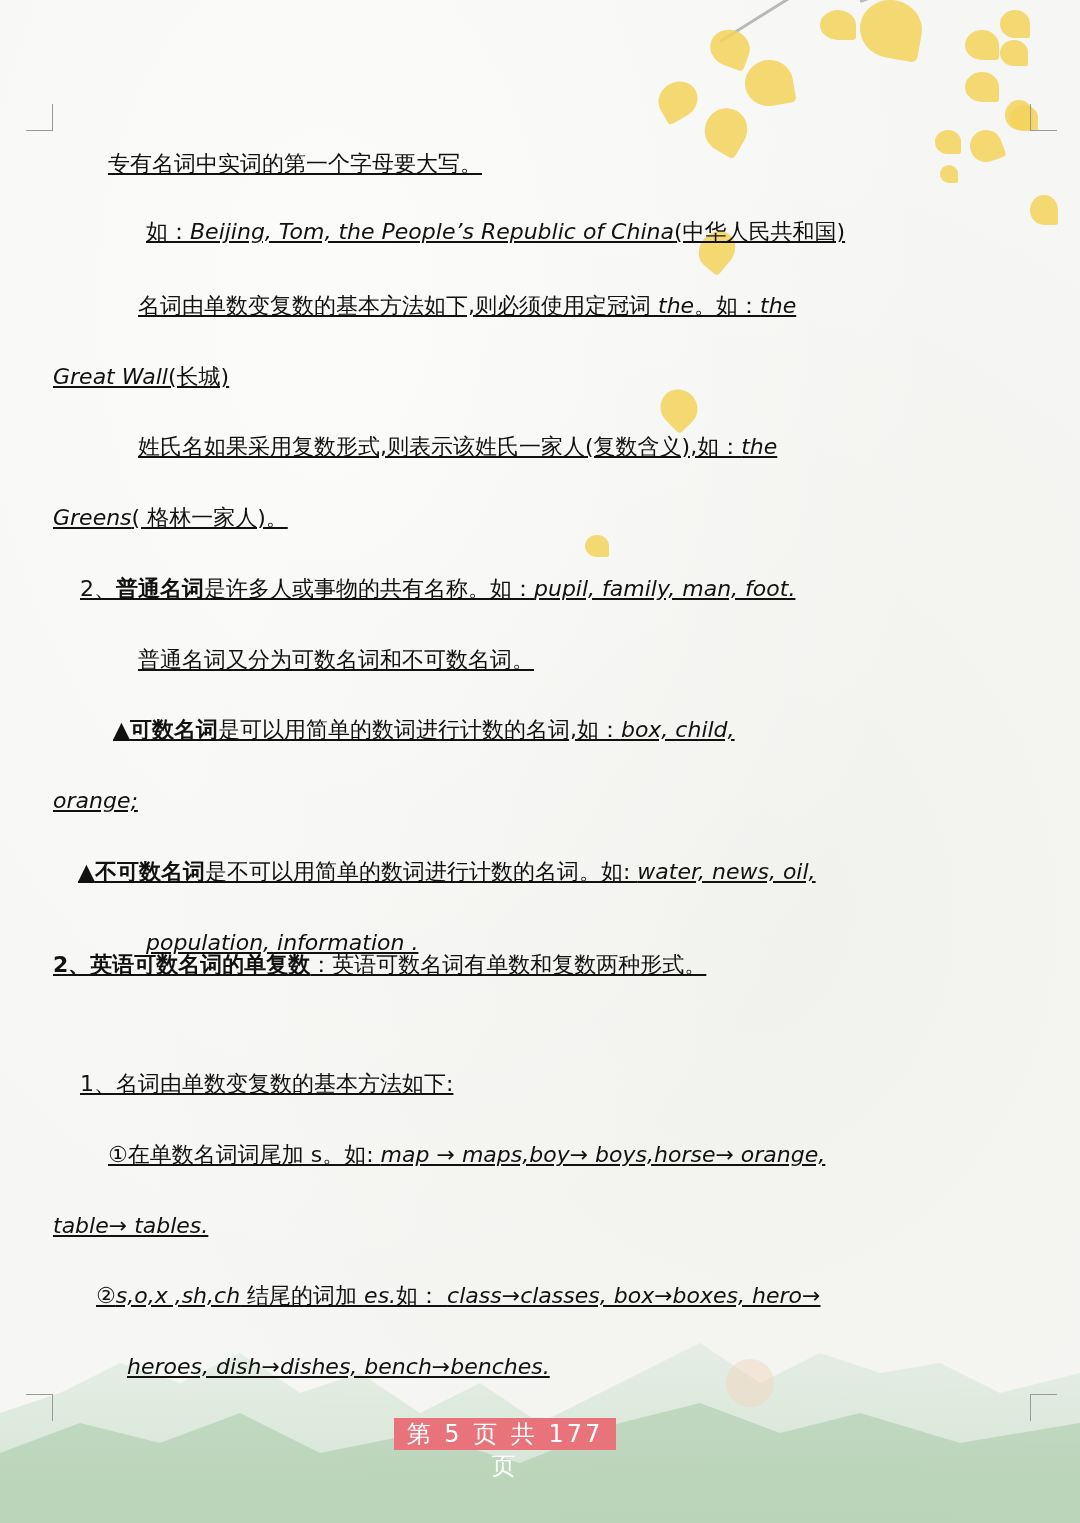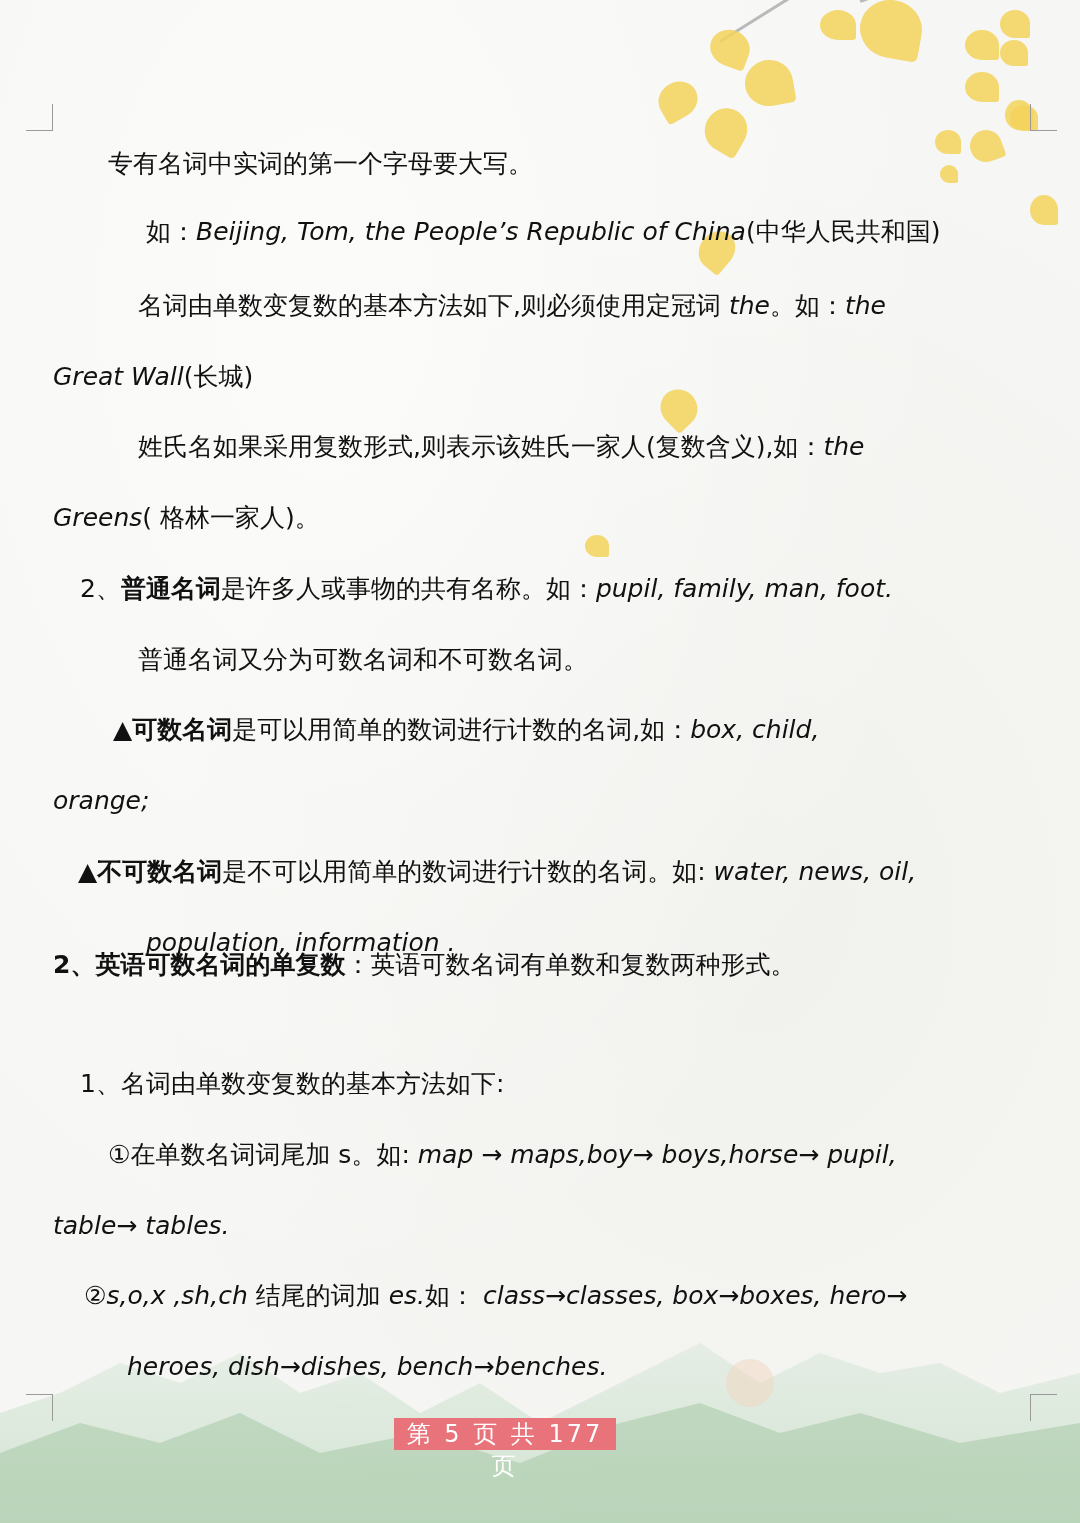--- a/index.html
+++ b/index.html
@@ -21,21 +21,21 @@
   .branch { position: absolute; height: 3px; background: #b9b9b9; transform-origin: left center; border-radius: 2px; }
   
   .mountains { position: absolute; left: 0; bottom: 0; width: 1080px; height: 200px; }
   
   .corner { position: absolute; width: 26px; height: 26px; border-color: #9a9a9a; border-style: solid; border-width: 0; }
   .c-tl { left: 26px; top: 104px; border-right-width: 1px; border-bottom-width: 1px; }
   .c-tr { left: 1030px; top: 104px; border-left-width: 1px; border-bottom-width: 1px; }
   .c-bl { left: 26px; top: 1394px; border-right-width: 1px; border-top-width: 1px; }
   .c-br { left: 1030px; top: 1394px; border-left-width: 1px; border-top-width: 1px; }
 
-  .line { position: absolute; font-size: 25px; line-height: 36px; white-space: nowrap; }
+  .line { position: absolute; font-size: 22px; line-height: 36px; white-space: nowrap; text-decoration: underline; }
   .it { font-style: italic; font-family: "DejaVu Sans", sans-serif; }
   .b { font-weight: bold; }
   .pager {
     position: absolute; left: 394px; top: 1418px; width: 222px; height: 32px;
     background: #e8737a; color: #fff; font-size: 24px; line-height: 32px;
     text-align: center; letter-spacing: 3px;
   }
 </style>
 </head>
 <body>
@@ -91,19 +91,19 @@
   <div class="line" style="left:138px;top:429px;"><span>姓氏名如果采用复数形式,则表示该姓氏一家人(复数含义),如：</span><span class="it">the</span></div>
   <div class="line" style="left:53px;top:500px;"><span class="it">Greens</span><span>( 格林一家人)。</span></div>
   <div class="line" style="left:80px;top:571px;"><span>2、</span><span class="b">普通名词</span><span>是许多人或事物的共有名称。如：</span><span class="it">pupil, family, man, foot.</span></div>
   <div class="line" style="left:138px;top:642px;"><span>普通名词又分为可数名词和不可数名词。</span></div>
   <div class="line" style="left:113px;top:712px;"><span>▲</span><span class="b">可数名词</span><span>是可以用简单的数词进行计数的名词,如：</span><span class="it">box, child,</span></div>
   <div class="line" style="left:53px;top:783px;"><span class="it">orange;</span></div>
   <div class="line" style="left:78px;top:854px;"><span>▲</span><span class="b">不可数名词</span><span>是不可以用简单的数词进行计数的名词。如: </span><span class="it">water, news, oil,</span></div>
   <div class="line" style="left:146px;top:925px;"><span class="it">population, information .</span></div>
   <div class="line" style="left:53px;top:947px;"><span class="b">2、英语可数名词的单复数</span><span>：英语可数名词有单数和复数两种形式。</span></div>
   <div class="line" style="left:80px;top:1066px;text-align:right;"><span>1、名词由单数变复数的基本方法如下:</span></div>
-  <div class="line" style="left:108px;top:1137px;"><span>①在单数名词词尾加 s。如: </span><span class="it">map  →  maps,boy→  boys,horse→  pupil,</span></div>
+  <div class="line" style="left:108px;top:1137px;"><span>①在单数名词词尾加 s。如: </span><span class="it">map  →  maps,boy→  boys,horse→  orange,</span></div>
   <div class="line" style="left:53px;top:1208px;"><span class="it">table→  tables.</span></div>
-  <div class="line" style="left:84px;top:1278px;text-align:center;"><span>②</span><span class="it">s,o,x ,sh,ch</span><span> 结尾的词加 </span><span class="it">es.</span><span>如：  </span><span class="it">class→classes, box→boxes, hero→</span></div>
+  <div class="line" style="left:96px;top:1278px;text-align:center;"><span>②</span><span class="it">s,o,x ,sh,ch</span><span> 结尾的词加 </span><span class="it">es.</span><span>如：  </span><span class="it">class→classes, box→boxes, hero→</span></div>
   <div class="line" style="left:120px;top:1349px;margin-left:7px;"><span class="it">heroes, dish→dishes, bench→benches.</span></div>
 </div>
 
 <div class="pager">第 5 页 共 177 页</div>
 
 </body></html>

